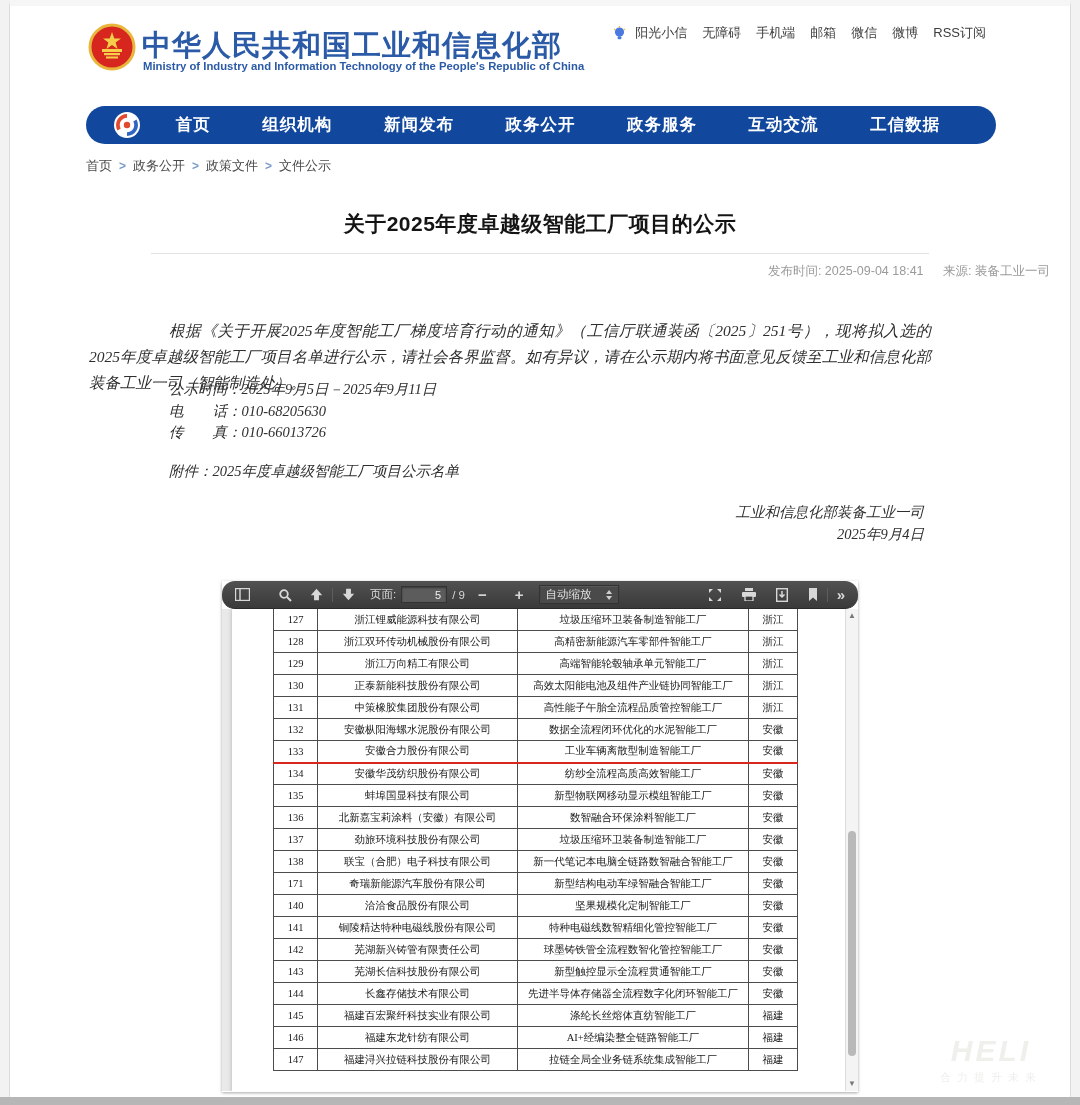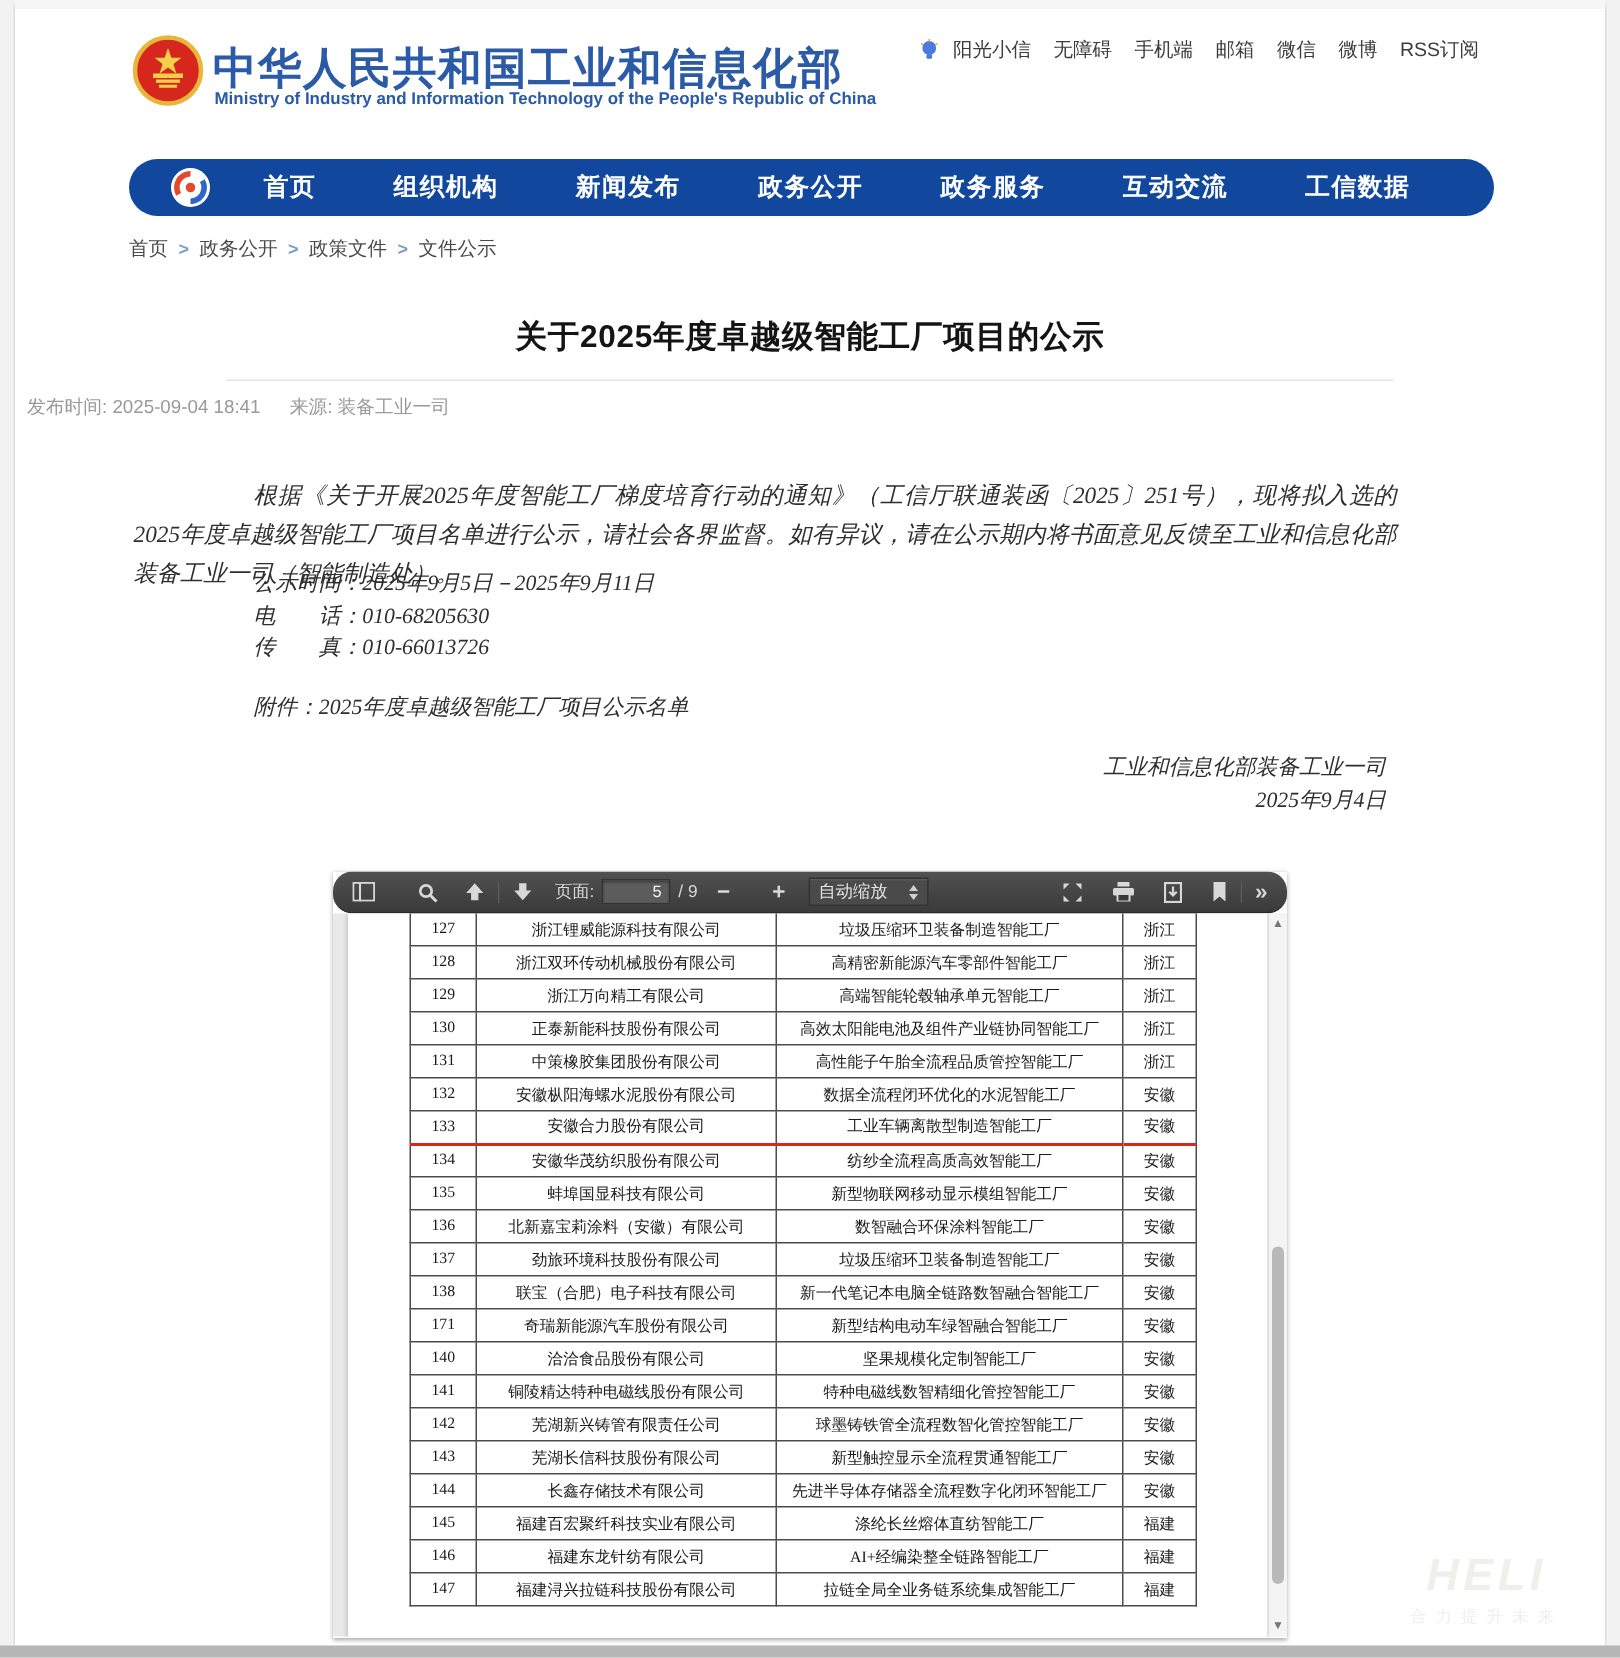--- a/index.html
+++ b/index.html
@@ -37,21 +37,21 @@
   
   .crumbs { position:absolute; left:76px; top:151px; font-size:13px; color:#4a4a4a;
     display:flex; gap:7px; align-items:center; }
   .crumbs a { color:#4a4a4a; text-decoration:none; }
   .crumb-sep { color:#7a9cc6; font-weight:700; font-size:12px; }
 
   
   .art-title { position:absolute; left:0; right:0; top:204px; text-align:center;
     font-size:21px; font-weight:700; color:#141414; letter-spacing:0.5px; }
   .art-rule { position:absolute; left:141px; right:141px; top:247px; border-top:1px solid #e3e3e3; }
-  .art-meta { position:absolute; left:0; right:0; top:257px; text-align:left;
+  .art-meta { position:absolute; left:0; right:12px; top:257px; text-align:right;
     font-size:12.5px; color:#9a9a9a; }
   .art-meta span { margin:0 8px; }
   .serif { font-family:"Liberation Serif","DejaVu Serif",serif;font-style:italic; }
   .art-para { position:absolute; left:79px; width:842px; top:312px; font-size:15.5px;
     line-height:26px; color:#2e2e2e; text-indent:80px; text-align:justify; }
   .art-info { position:absolute; left:159px; top:373px; font-size:14.5px; line-height:21.5px; color:#2e2e2e; }
   .art-attach { position:absolute; left:159px; top:456px; font-size:14.5px; color:#2e2e2e; }
   .art-sign { position:absolute; right:146px; top:495px; text-align:right; font-size:14.5px;
     line-height:22px; color:#2e2e2e; }
 

